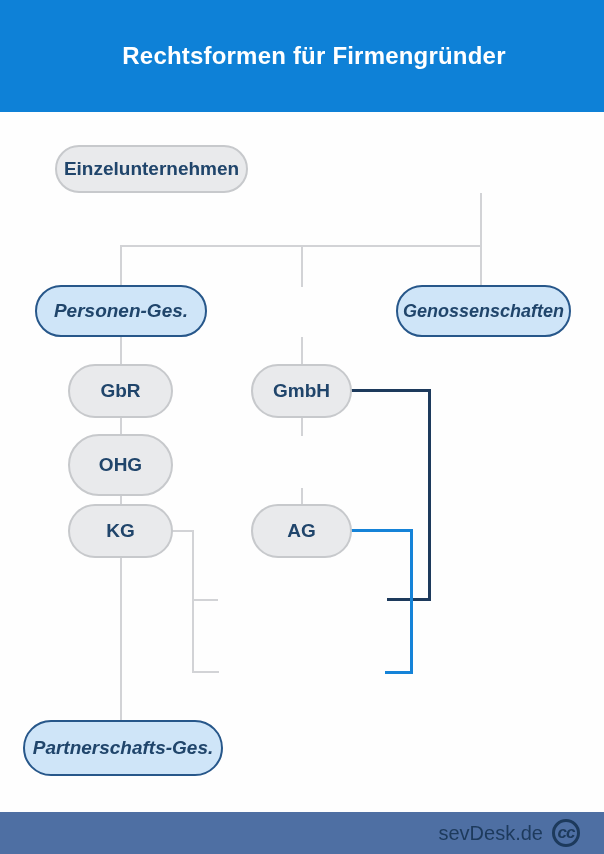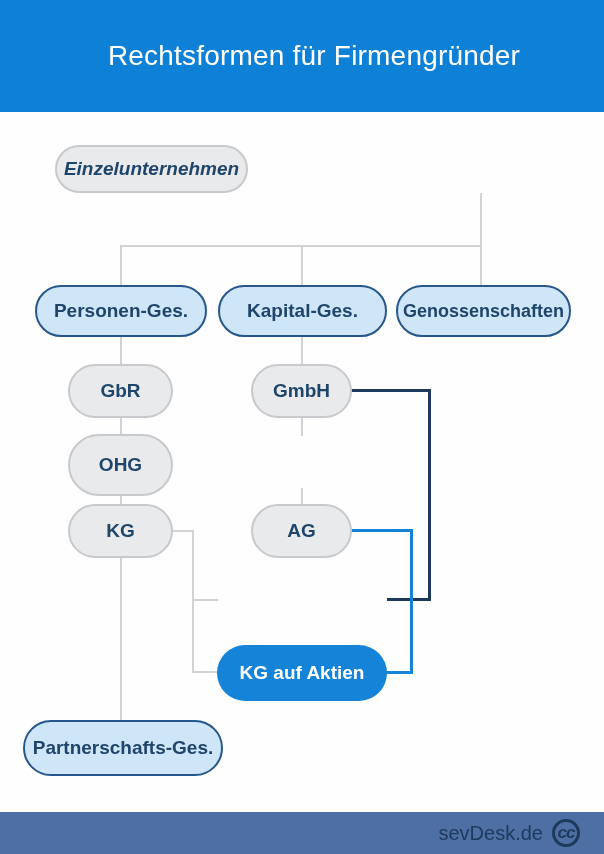--- a/index.html
+++ b/index.html
@@ -20,34 +20,34 @@
   body{font-family:"Liberation Sans",sans-serif;}
   .canvas{
     position:relative;width:604px;height:854px;background:#fefefe;overflow:hidden;
   }
   .header{
     position:absolute;left:0;top:0;width:604px;height:112px;
     background:var(--header-bg);
     display:flex;align-items:center;justify-content:center;
   }
   .header-title{
-    color:var(--white);font-size:28px;font-weight:normal;letter-spacing:0.2px;margin-left:24px;
+    color:var(--white);font-size:24px;font-weight:bold;letter-spacing:0.2px;margin-left:24px;
   }
   .pill{
     position:absolute;border-radius:999px;
     display:flex;align-items:center;justify-content:center;
     font-weight:bold;font-size:19px;white-space:nowrap;
   }
   .pill--gray{background:var(--gray-fill);border:2px solid var(--gray-border);color:var(--text-navy);}
-  .pill--lightblue{background:var(--lightblue-fill);border:2px solid var(--lightblue-border);color:var(--text-navy);}
+  .pill--lightblue{background:var(--lightblue-fill);border:2px solid var(--lightblue-border);color:var(--text-navy);font-style:italic;}
   .pill--navy{background:var(--navy);color:var(--white);}
   .pill--blue{background:var(--blue);color:var(--white);}
 
   
-  .n-einzel{left:55px;top:145px;width:193px;height:48px;font-style:italic;}
+  .n-einzel{left:55px;top:145px;width:193px;height:48px;}
   .n-gesellschaften{left:347px;top:145px;width:202px;height:48px;}
   .n-personen{left:35px;top:285px;width:172px;height:52px;}
   .n-kapital{left:218px;top:285px;width:169px;height:52px;}
   .n-genossenschaften{left:396px;top:285px;width:175px;height:52px;font-size:18px;}
   .n-gbr{left:68px;top:364px;width:105px;height:54px;}
   .n-ohg{left:68px;top:434px;width:105px;height:62px;}
   .n-kg{left:68px;top:504px;width:105px;height:54px;}
   .n-gmbh{left:251px;top:364px;width:101px;height:54px;}
   .n-ug{left:251px;top:434px;width:101px;height:54px;}
   .n-ag{left:251px;top:504px;width:101px;height:54px;}
@@ -124,28 +124,26 @@
   <div class="line line--gray c-kg-partner"></div>
   <div class="line line--navy c-gmbh-out"></div>
   <div class="line line--navy c-gmbh-v"></div>
   <div class="line line--navy c-gmbh-in"></div>
   <div class="line line--blue c-ag-out"></div>
   <div class="line line--blue c-ag-v"></div>
   <div class="line line--blue c-ag-in"></div>
 
   <div class="pill pill--gray n-einzel">Einzelunternehmen</div>
   <div class="pill pill--lightblue n-personen">Personen-Ges.</div>
-  <div class="pill pill--lightblue n-kapital">Kapital-Ges.</div>
   <div class="pill pill--lightblue n-genossenschaften">Genossenschaften</div>
   <div class="pill pill--gray n-gbr">GbR</div>
   <div class="pill pill--gray n-ohg">OHG</div>
   <div class="pill pill--gray n-kg">KG</div>
   <div class="pill pill--gray n-gmbh">GmbH</div>
   <div class="pill pill--gray n-ag">AG</div>
-  <div class="pill pill--blue n-kgaktien">KG auf Aktien</div>
   <div class="pill pill--lightblue n-partner">Partnerschafts-Ges.</div>
 
   <div class="footer">
     <span class="footer-brand">sevDesk.de</span>
     <span class="cc-icon">cc</span>
   </div>
 
 </div>
 
 </body></html>

